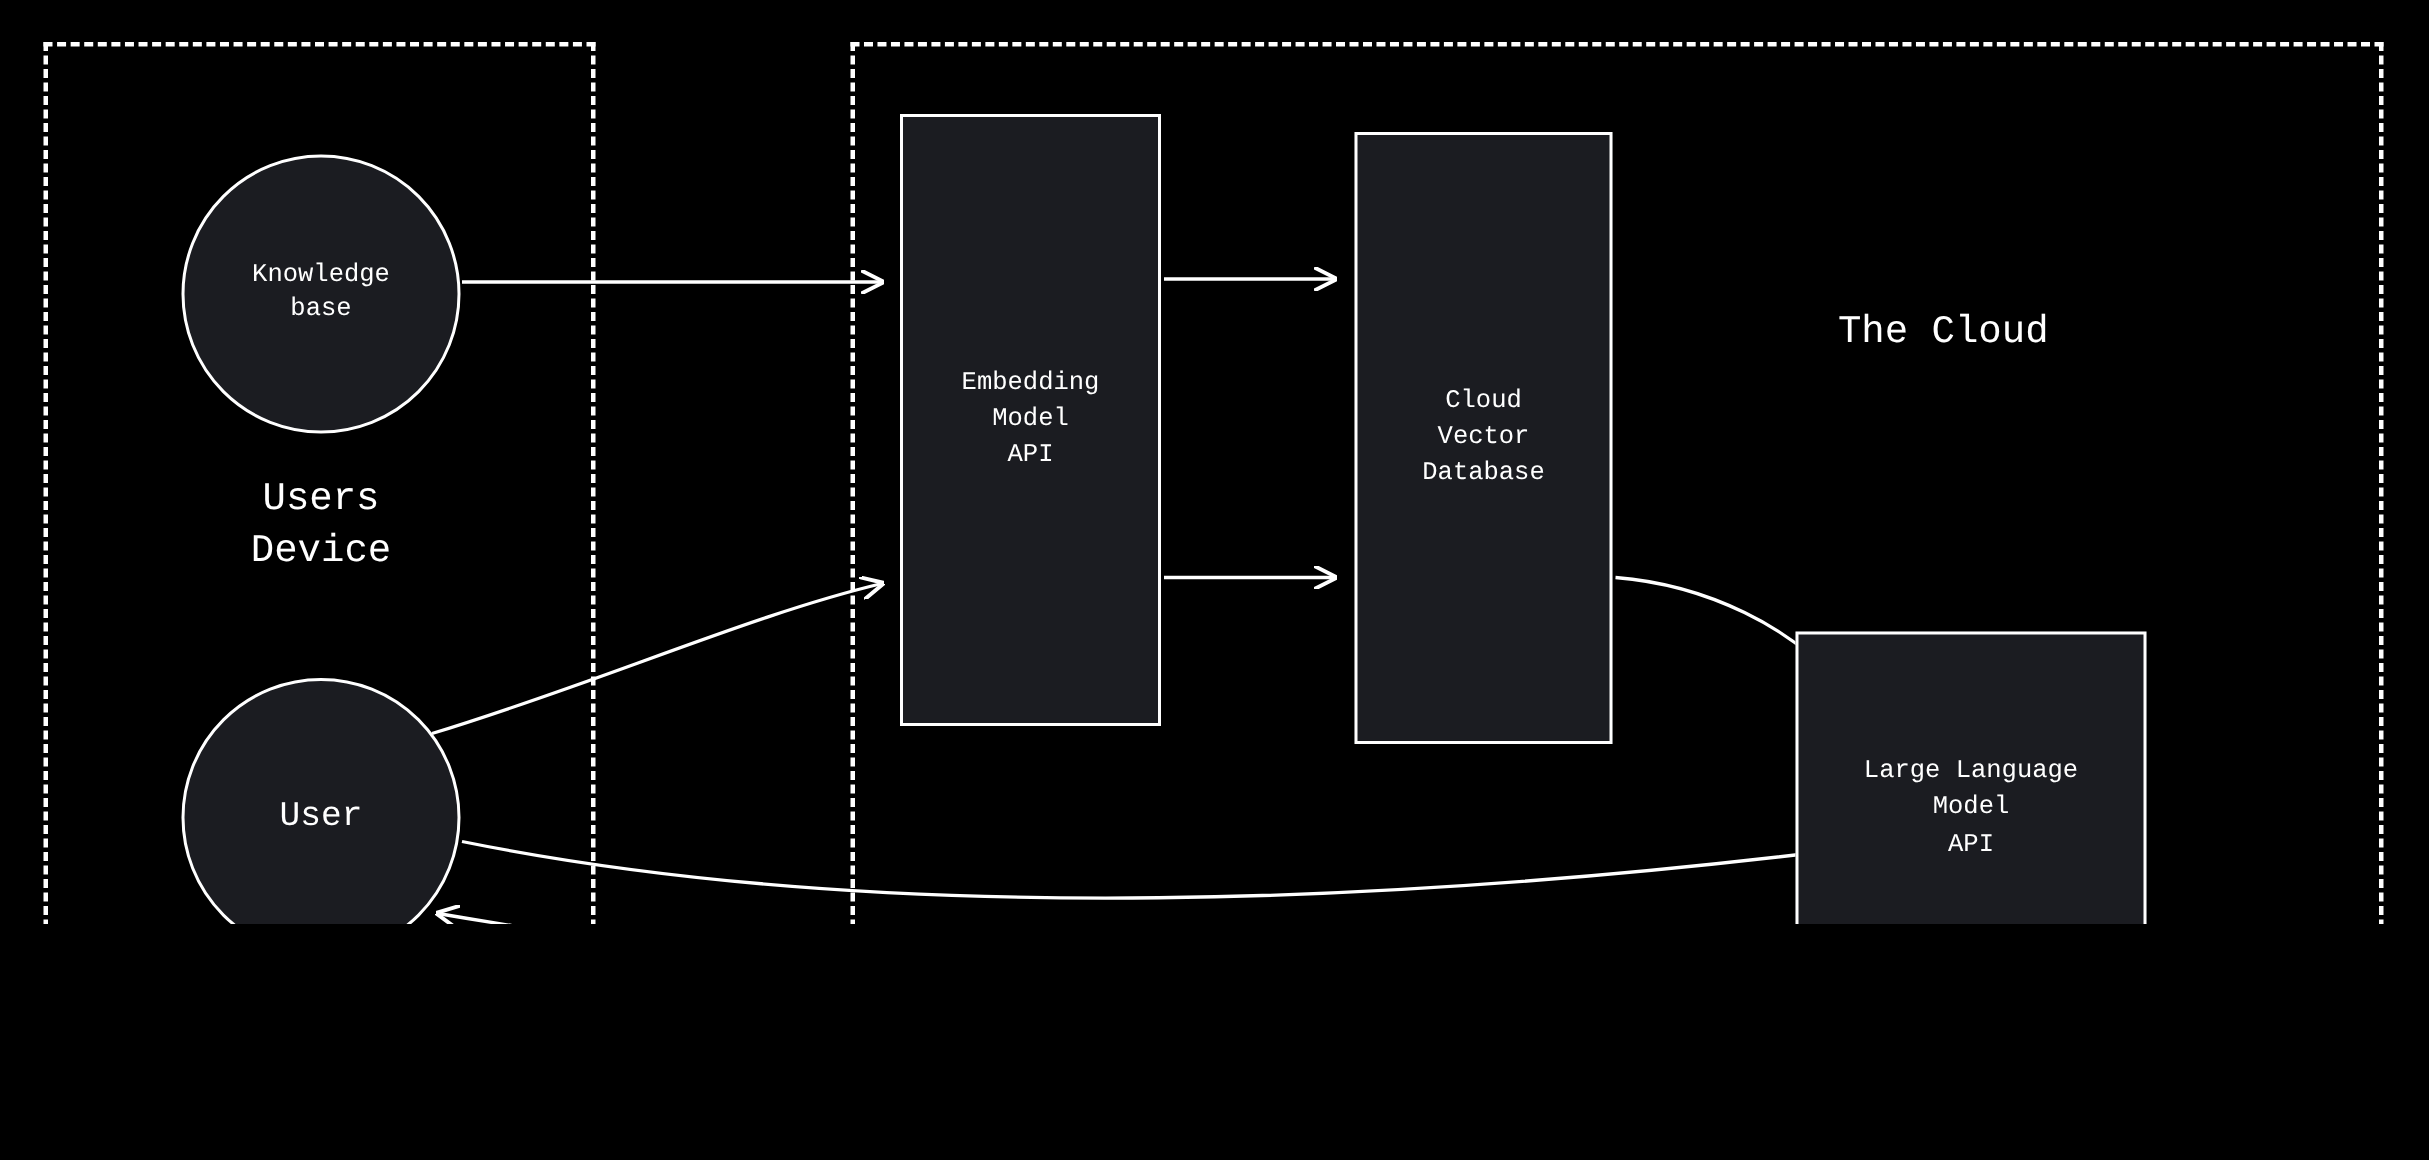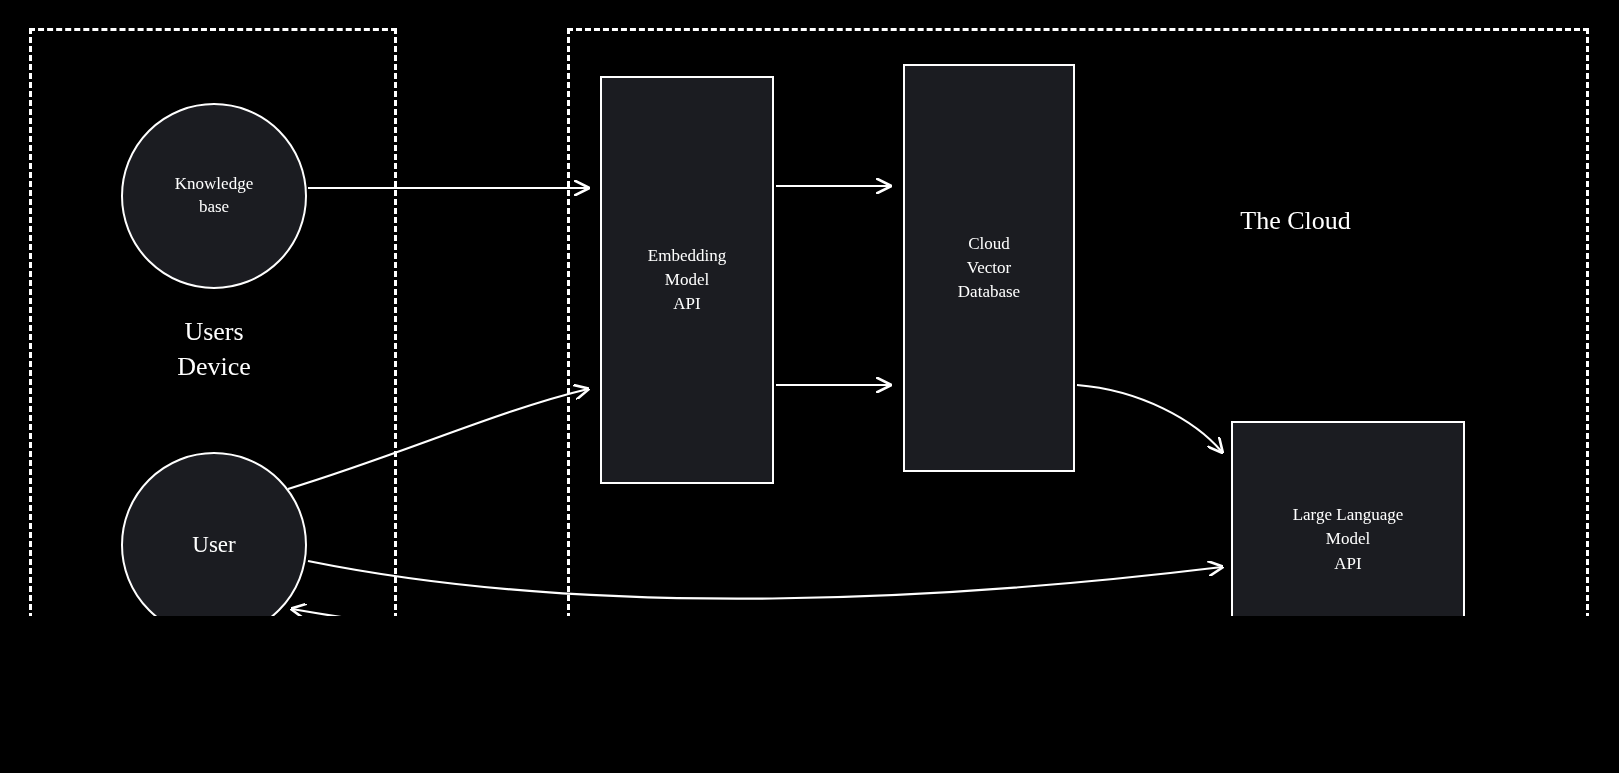--- a/index.html
+++ b/index.html
@@ -6,21 +6,21 @@
     margin: 0;
     padding: 0;
     background: #000000;
   }
   #canvas {
     position: relative;
     width: 1619px;
     height: 616px;
     background: #000000;
     overflow: hidden;
-    font-family: Liberation Serif, serif;
+    font-family: Liberation Mono, monospace;
   }
   .zone {
     position: absolute;
     border: 3px dashed #ffffff;
     box-sizing: border-box;
     background: transparent;
   }
   #zone-device { left: 29px; top: 28px; width: 368px; height: 690px; }
   #zone-cloud  { left: 567px; top: 28px; width: 1022px; height: 690px; }
 
@@ -53,22 +53,22 @@
     box-sizing: border-box;
     display: flex;
     align-items: center;
     justify-content: center;
     text-align: center;
     color: #ffffff;
     line-height: 1.42;
     font-size: 17px;
   }
   #node-embedding  { left: 600px;  top: 76px;  width: 174px; height: 408px; }
-  #node-vectordb   { left: 903px;  top: 64px;  width: 172px; height: 408px; }
-  #node-llm        { left: 1231px; top: 421px; width: 234px; height: 237px; }
+  #node-vectordb   { left: 903px;  top: 88px;  width: 172px; height: 408px; }
+  #node-llm        { left: 1197px; top: 421px; width: 234px; height: 237px; }
 
   .zone-label {
     position: absolute;
     color: #ffffff;
     text-align: center;
     line-height: 1.33;
     white-space: pre-line;
   }
   #label-users-device {
     left: 114px; top: 315px; width: 200px;

